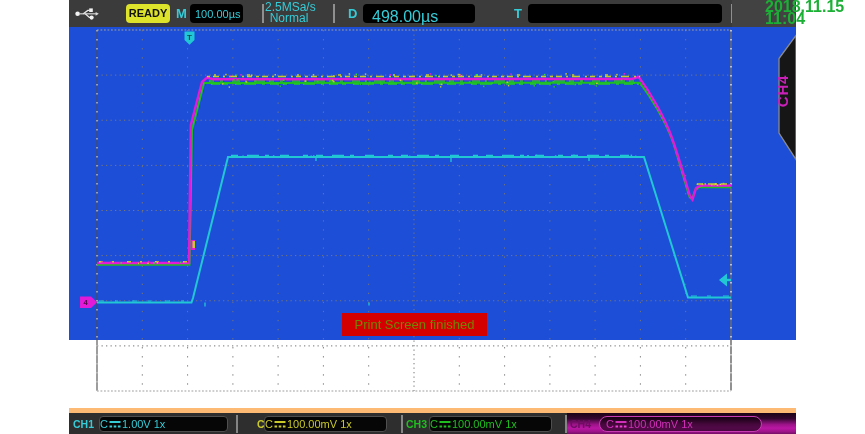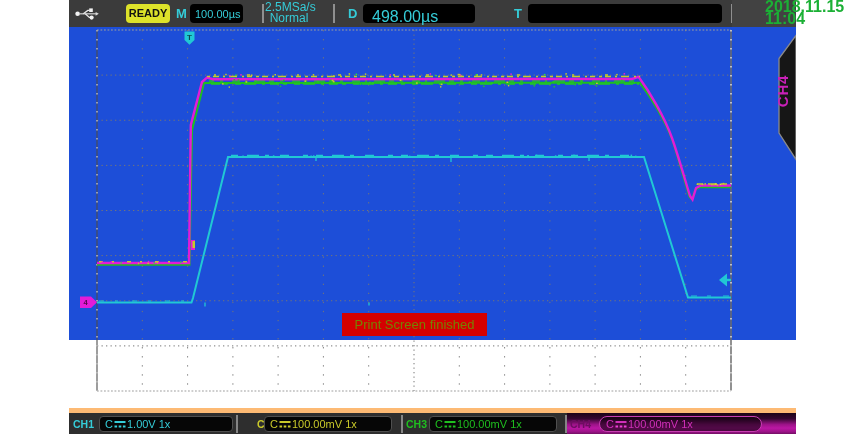--- a/index.html
+++ b/index.html
@@ -14,21 +14,21 @@
     color:#111;font-weight:bold;font-size:11px;text-align:center;line-height:19px;}
   .badge1{display:inline-block;background:#35ccd8;color:#000;border-radius:3px;width:14px;height:14px;
     font-weight:bold;font-size:11px;text-align:center;line-height:14px;vertical-align:-2px;}
   .date{position:absolute;left:696px;top:1px;width:62px;color:#1bb035;font-size:16px;line-height:11.5px;font-weight:bold;}
   .msg{position:absolute;left:273px;top:313px;width:145px;height:23px;background:#d40000;
     color:#778200;font-size:13px;text-align:center;line-height:23px;}
   .botbar{position:absolute;left:0;top:408px;width:727px;height:26px;background:#2e2e2e;border-top:5px solid #fdba74;}
   .botbar .strip{position:absolute;left:0;top:22px;width:727px;height:4px;background:#1d1d1d;}
   .chlab{position:absolute;top:5px;font-size:10.5px;font-weight:bold;}
   .chbox{position:absolute;top:2.5px;height:14px;background:#060606;border:1px solid #4f4f4f;border-radius:4px;
-    font-size:11px;line-height:14px;padding-left:5px;white-space:nowrap;}
+    font-size:11px;line-height:14px;white-space:nowrap;}
   .bsep{position:absolute;top:2px;width:2px;height:18px;background:#858585;}
   .ch4grad{position:absolute;left:498px;top:0;width:229px;height:26px;
     background:linear-gradient(180deg,#1c0417 0%,#350730 22%,#9c1388 44%,#bb17a4 58%,#9c1388 72%,#3c0834 92%,#200419 100%);}
   .ch4box{position:absolute;left:530px;top:2.5px;width:155px;height:14px;background:rgba(18,2,15,0.62);
     border:1.5px solid #c83eb2;border-radius:8px;font-size:11px;line-height:14px;padding-left:6px;color:#d02fb9;white-space:nowrap;}
 </style>
 </head>
 <body>
 <div class="screen">
 

